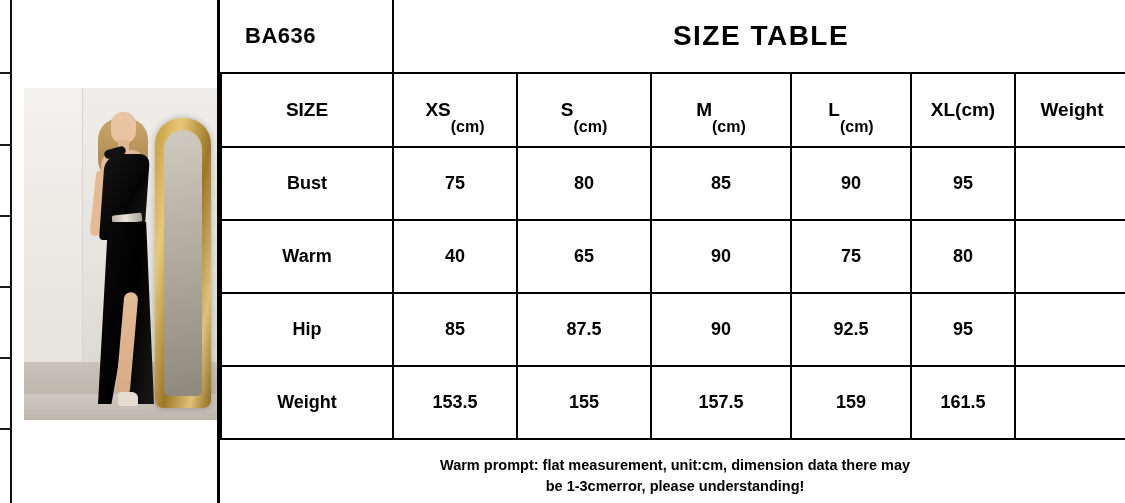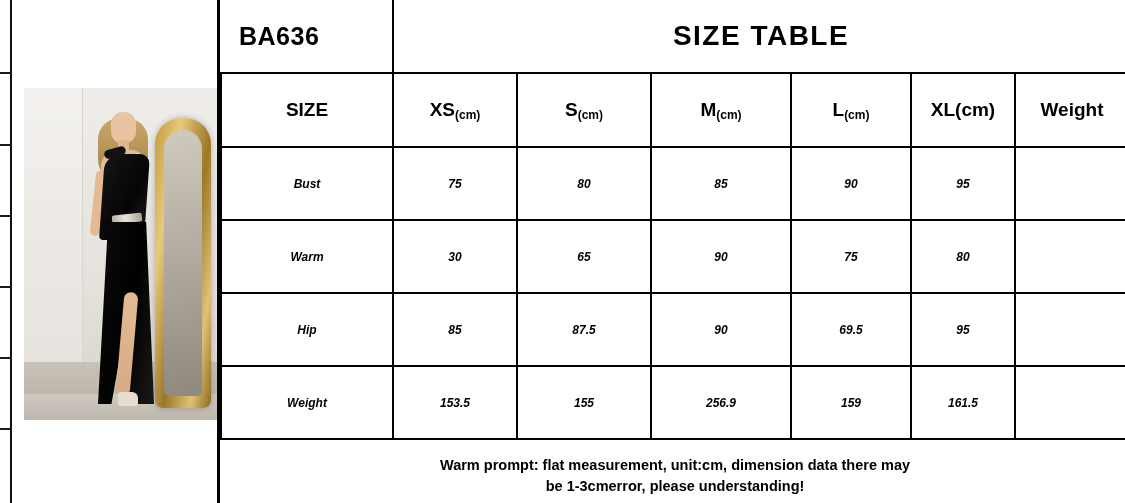--- a/index.html
+++ b/index.html
@@ -249,48 +249,47 @@
     border: 2px solid #000000;
     text-align: center;
     vertical-align: middle;
     font-weight: bold;
     color: #000;
     font-size: 17px;
     padding: 0;
   }
   table.size-table tr.header-row td { border-top: none; }
   tr.header-row td.code-cell {
-    font-size: 25px;
+    font-size: 22px;
     text-align: left;
-    padding-left: 18px;
+    padding-left: 24px;
     height: 72px;
     border-left: none;
     letter-spacing: .5px;
   }
   tr.header-row td.title-cell {
     font-size: 28px;
     letter-spacing: 1.5px;
     height: 72px;
   }
   tr.col-head td {
     height: 72px;
     font-size: 19px;
   }
   tr.data-row td {
     height: 71px;
-    font-size: 12px;
-    font-style: italic;
+    font-size: 18px;
   }
   td.label-cell { font-size: 19px; }
   .unit {
-    font-size: 12px;
+    font-size: 16px;
     font-weight: bold;
     vertical-align: baseline;
     position: relative;
-    top: 3px;
+    top: 16px;
   }
   tr.note-row td {
     height: 72px;
     font-size: 14.5px;
     font-weight: bold;
     line-height: 1.45;
     border-left: none;
     border-bottom: none;
     border-right: none;
     padding: 0 40px;
@@ -369,43 +368,43 @@
           <td>75</td>
           <td>80</td>
           <td>85</td>
           <td>90</td>
           <td>95</td>
           <td></td>
         </tr>
 
         <tr class="data-row">
           <td class="label-cell">Warm</td>
-          <td>30</td>
+          <td>40</td>
           <td>65</td>
           <td>90</td>
           <td>75</td>
           <td>80</td>
           <td></td>
         </tr>
 
         <tr class="data-row">
           <td class="label-cell">Hip</td>
           <td>85</td>
           <td>87.5</td>
           <td>90</td>
-          <td>69.5</td>
+          <td>92.5</td>
           <td>95</td>
           <td></td>
         </tr>
 
         <tr class="data-row">
           <td class="label-cell">Weight</td>
           <td>153.5</td>
           <td>155</td>
-          <td>256.9</td>
+          <td>157.5</td>
           <td>159</td>
           <td>161.5</td>
           <td></td>
         </tr>
 
         <tr class="note-row">
           <td colspan="7">
             <span class="note-line">Warm prompt: flat measurement, unit:cm, dimension data there may</span>
             <span class="note-line">be 1-3cmerror, please understanding!</span>
           </td>

